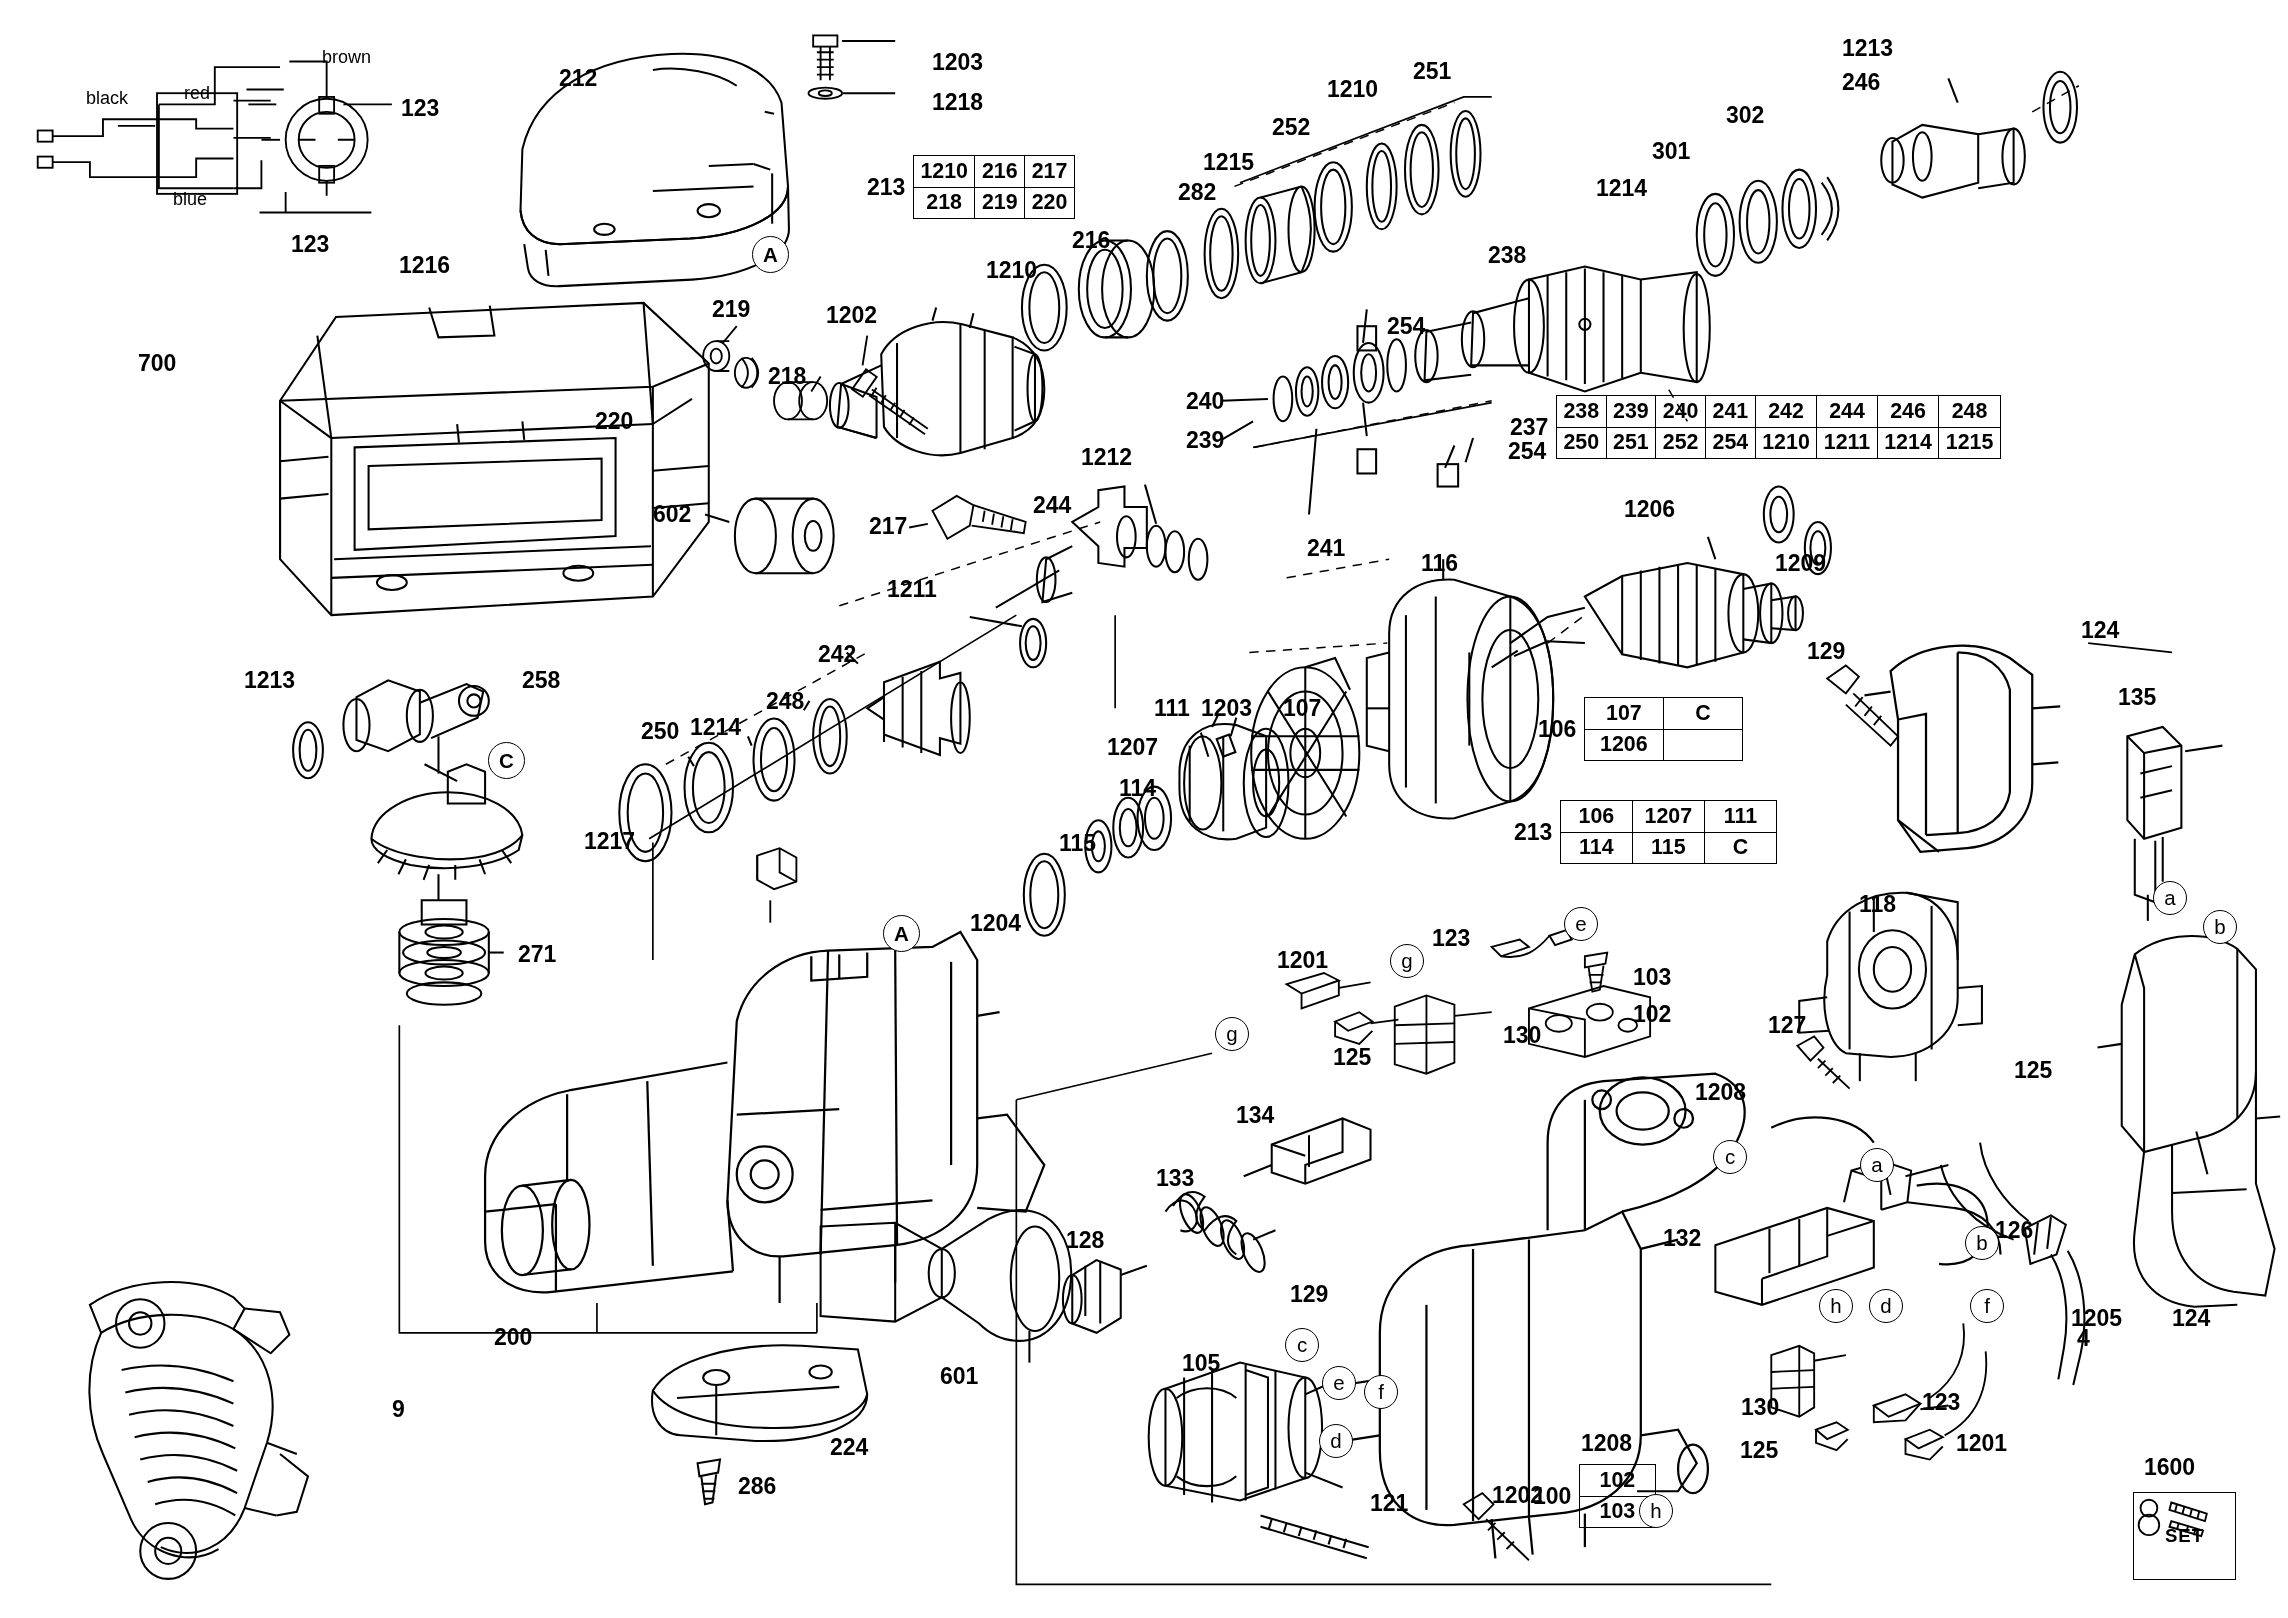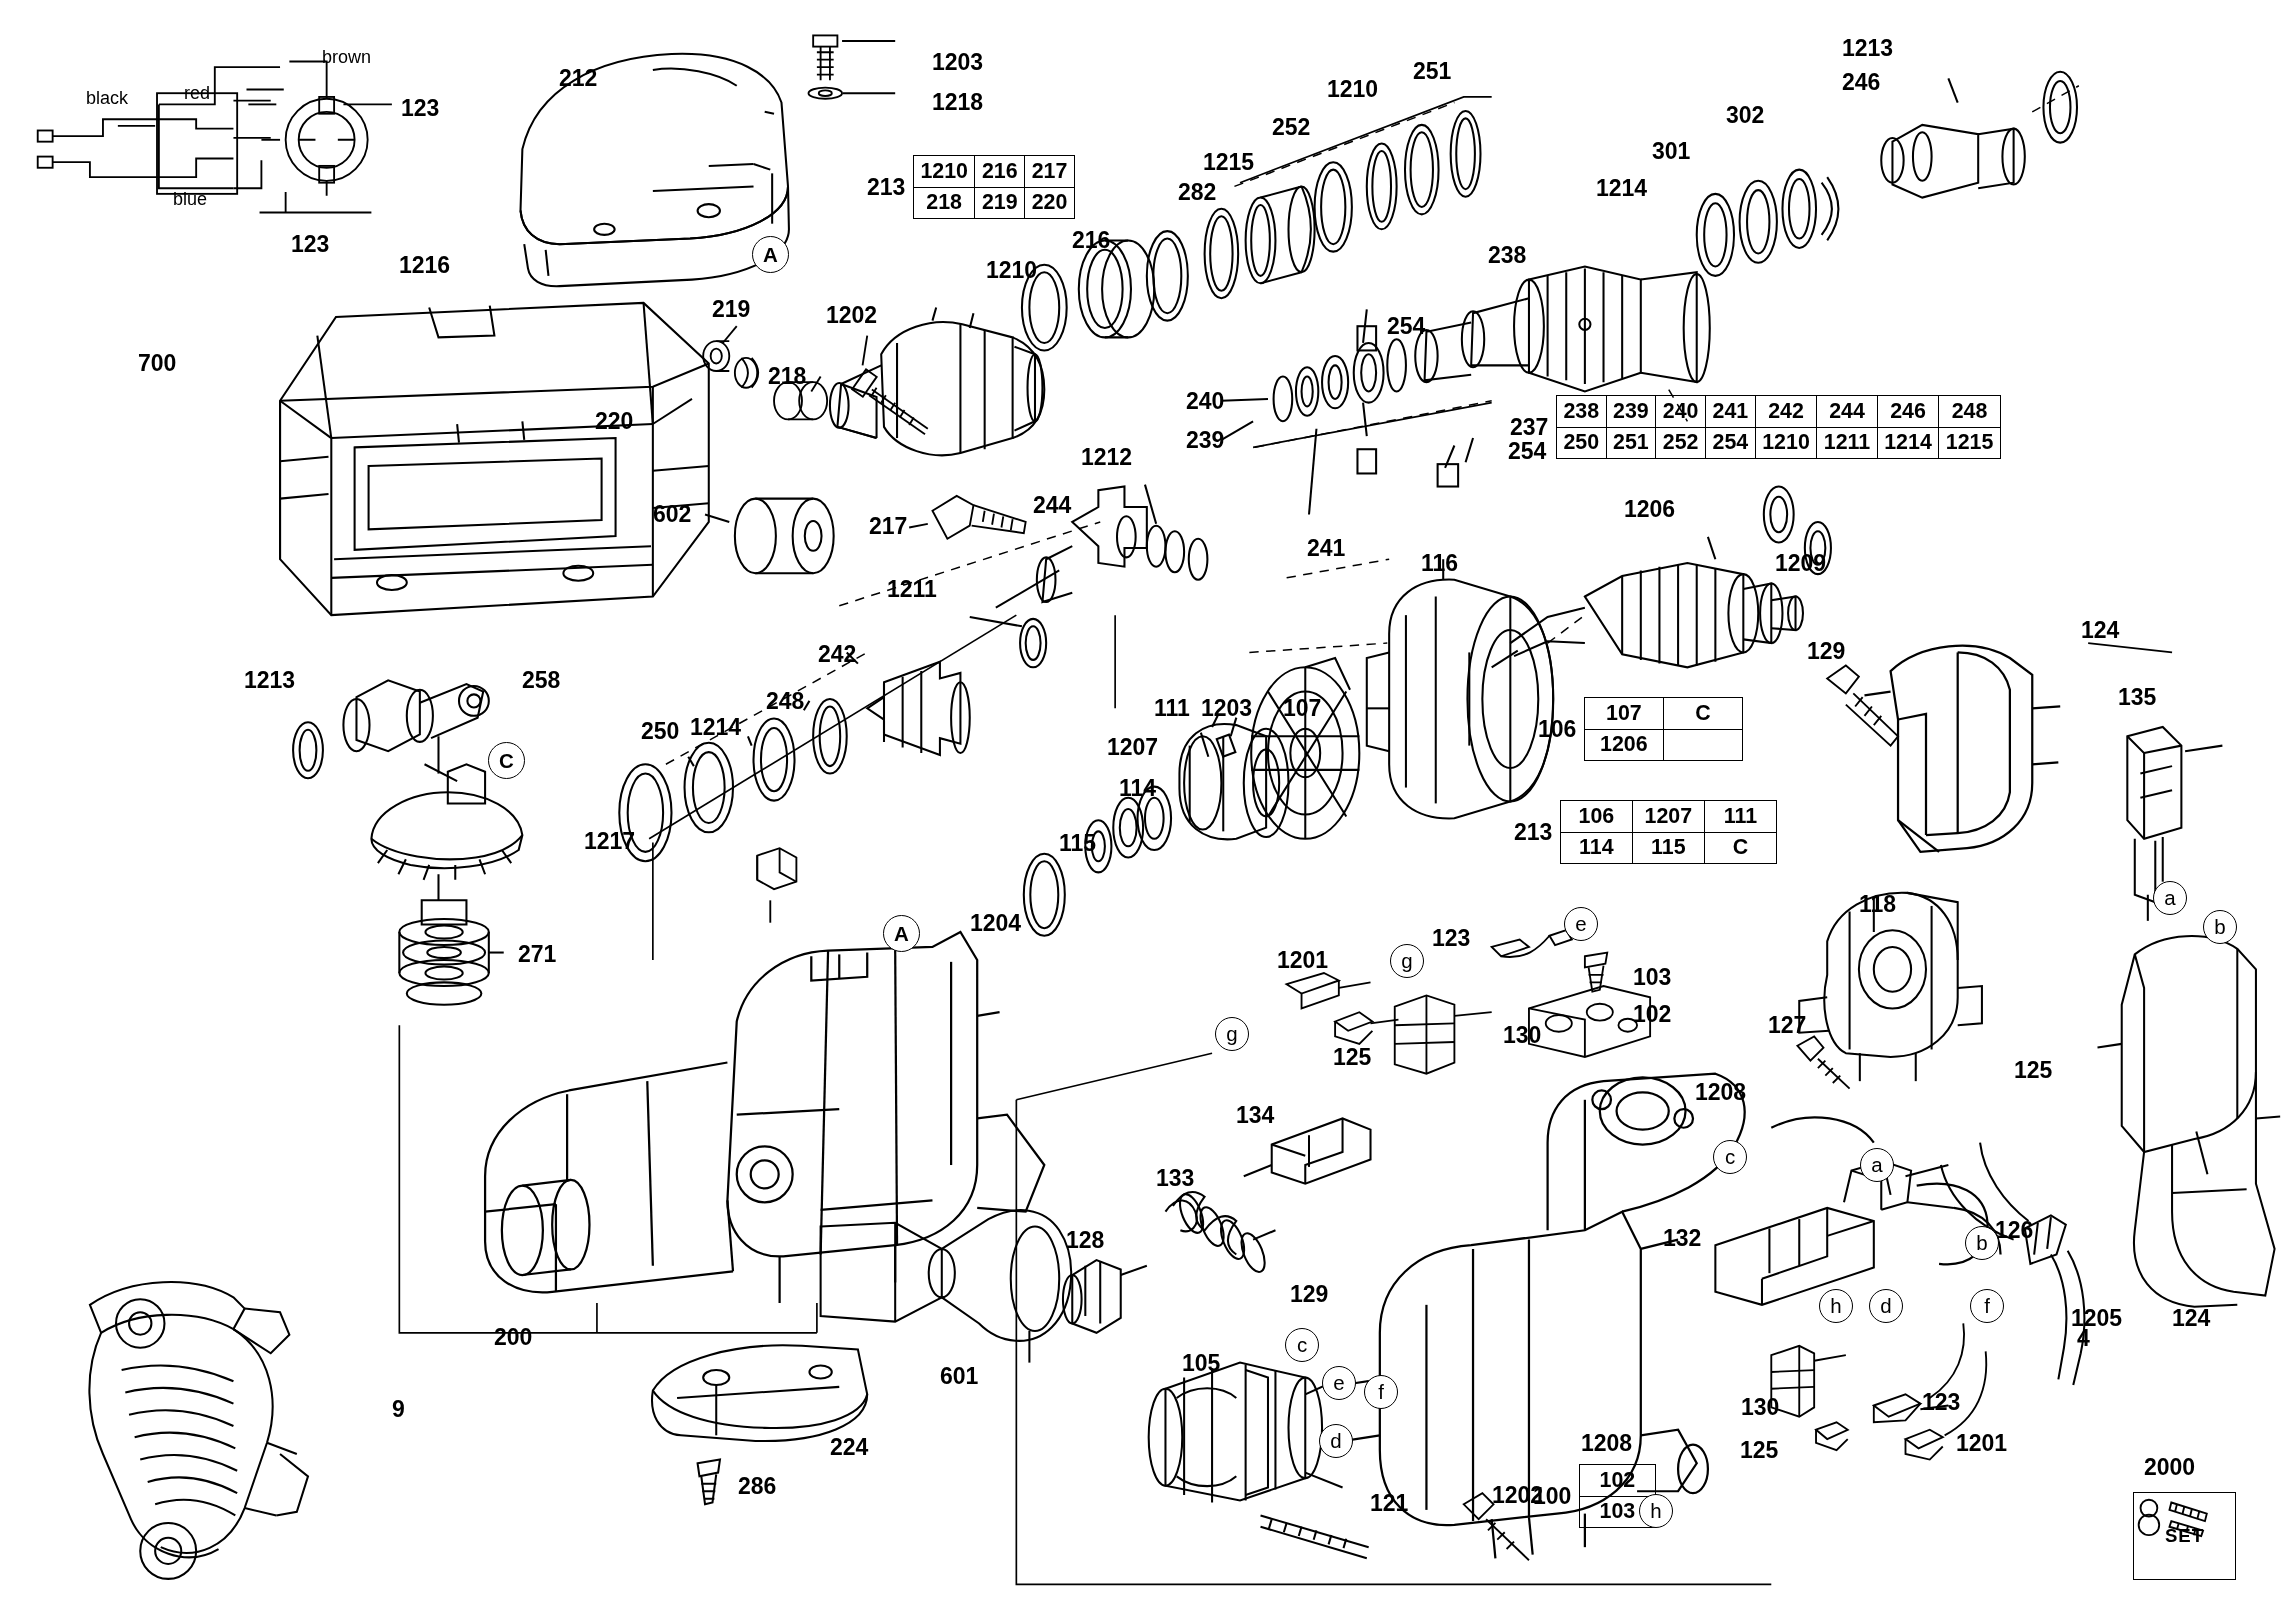--- a/index.html
+++ b/index.html
@@ -714,21 +714,21 @@
 <div class="lbl n" style="left:1290px;top:1283px;">129</div>
 <div class="lbl n" style="left:1663px;top:1227px;">132</div>
 <div class="lbl n" style="left:1182px;top:1352px;">105</div>
 <div class="lbl n" style="left:1370px;top:1492px;">121</div>
 <div class="lbl n" style="left:1492px;top:1484px;">1202</div>
 <div class="lbl n" style="left:1581px;top:1432px;">1208</div>
 <div class="lbl n" style="left:1741px;top:1396px;">130</div>
 <div class="lbl n" style="left:1740px;top:1439px;">125</div>
 <div class="lbl n" style="left:1922px;top:1391px;">123</div>
 <div class="lbl n" style="left:1956px;top:1432px;">1201</div>
-<div class="lbl n" style="left:2144px;top:1456px;">2000</div>
+<div class="lbl n" style="left:2144px;top:1456px;">1600</div>
 <div class="lbl n" style="left:392px;top:1398px;">9</div>
 <div class="lbl n" style="left:738px;top:1475px;">286</div>
 <div class="lbl n" style="left:830px;top:1436px;">224</div>
 <div class="lbl n" style="left:940px;top:1365px;">601</div>
 <div class="lbl n" style="left:494px;top:1326px;">200</div>
 <div class="lbl n" style="left:986px;top:259px;">1210</div>
 <div class="lbl n" style="left:1072px;top:229px;">216</div>
 <div class="lbl n" style="left:1178px;top:181px;">282</div>
 <div class="lbl n" style="left:1203px;top:151px;">1215</div>
 <div class="lbl n" style="left:1272px;top:116px;">252</div>

